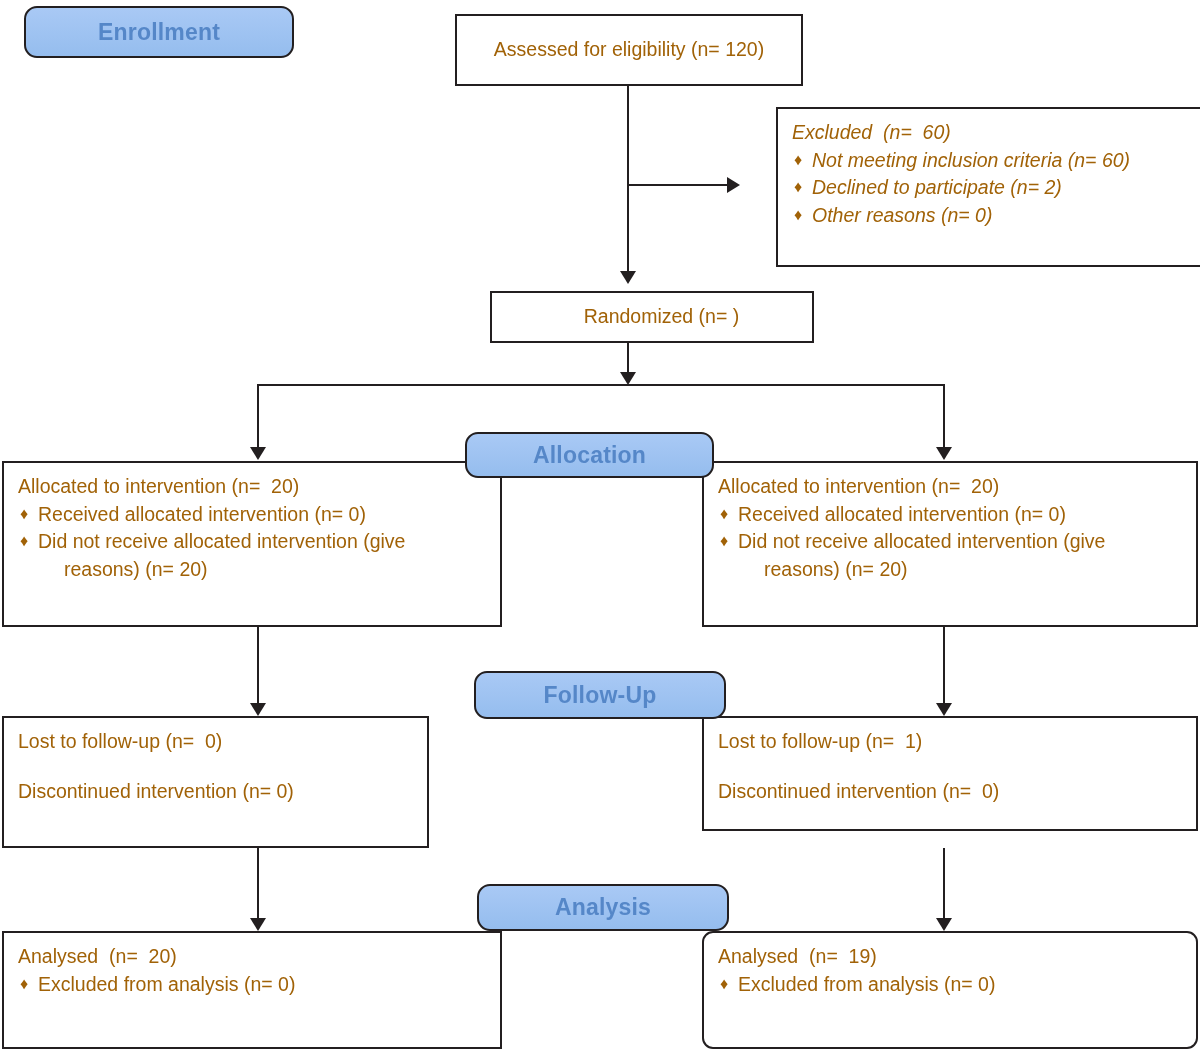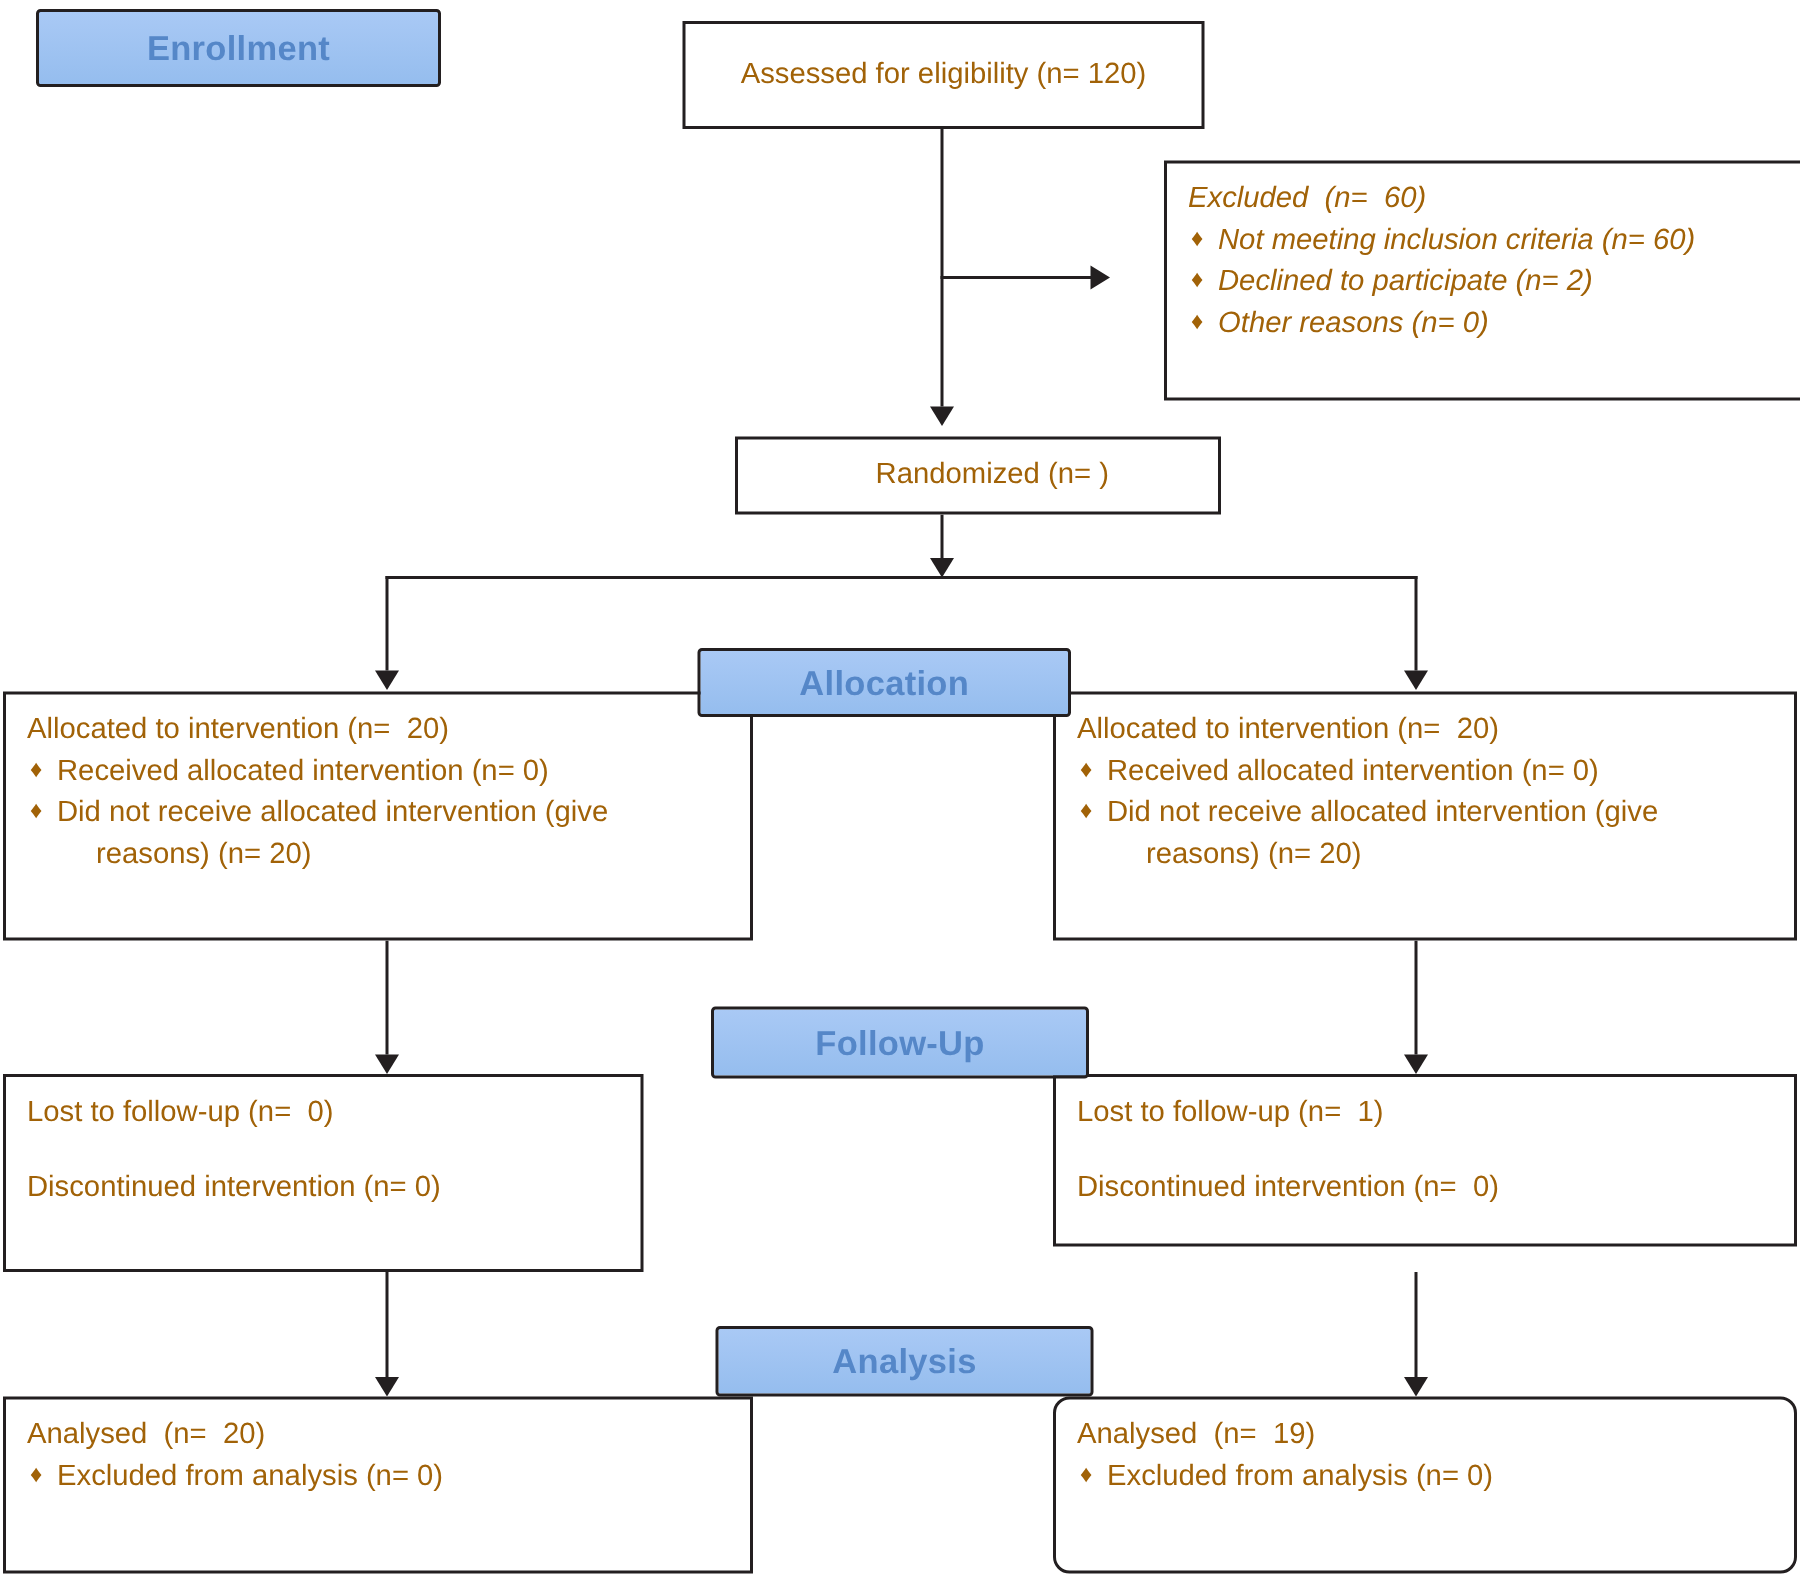--- a/index.html
+++ b/index.html
@@ -70,21 +70,21 @@
     height: 22px;
   }
 
   
   .badge {
     position: absolute;
     box-sizing: border-box;
     border: 2px solid #231f20;
     background: #9dc1f0;
     background: linear-gradient(#a9c9f5, #95bdee);
-    border-radius: 3px;
+    border-radius: 13px;
     color: #5587c8;
     font-weight: bold;
     font-size: 23px;
     display: flex;
     align-items: center;
     justify-content: center;
     letter-spacing: 0.2px;
     z-index: 8;
   }
 

